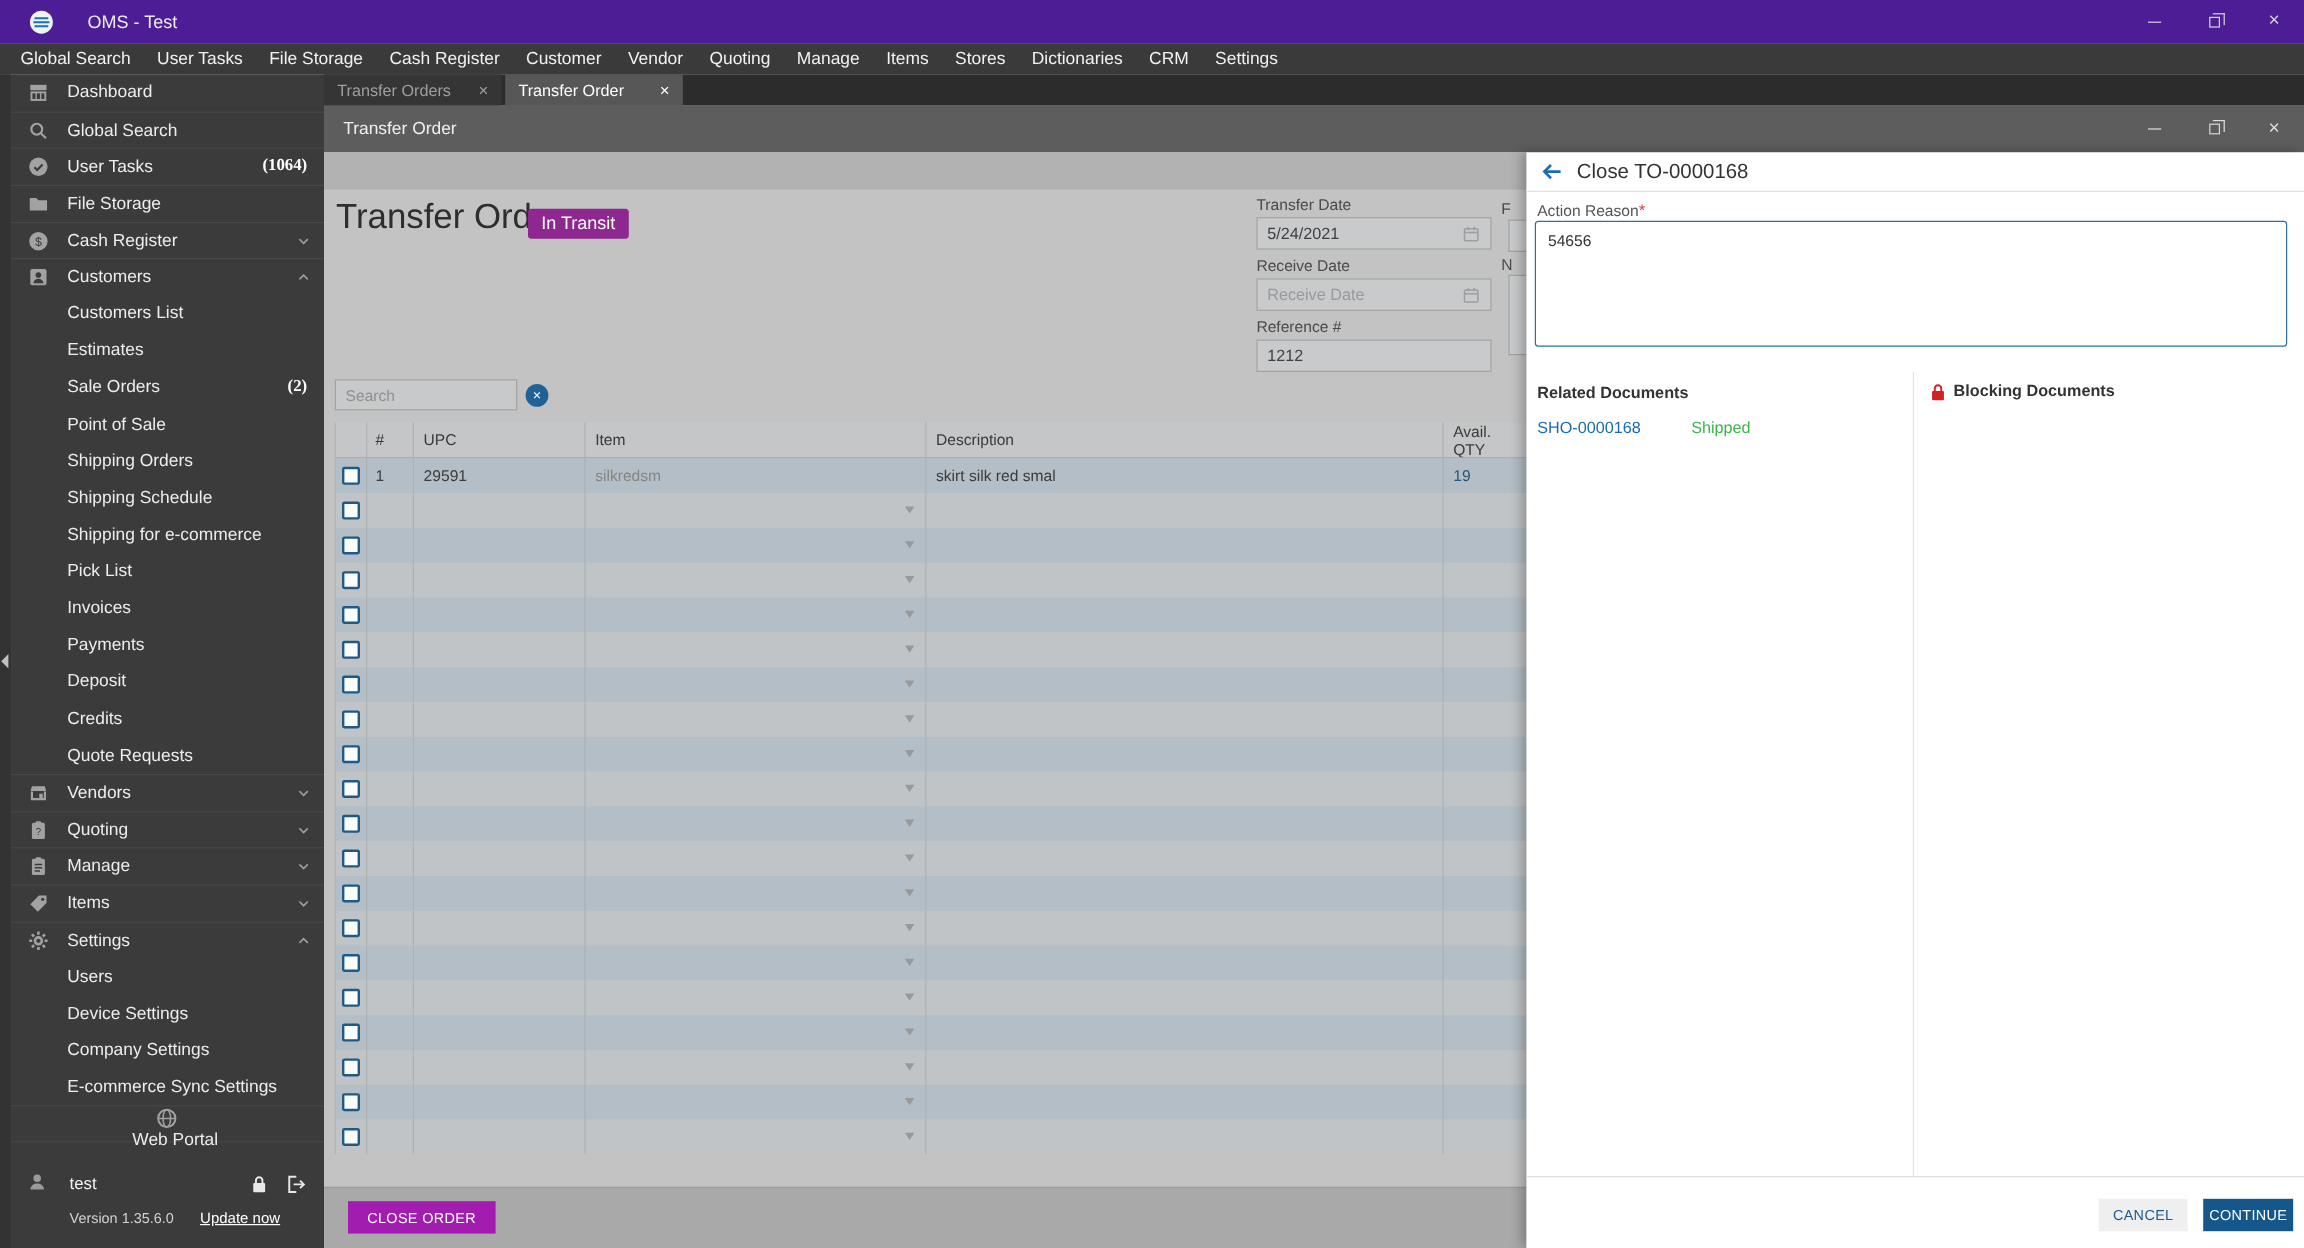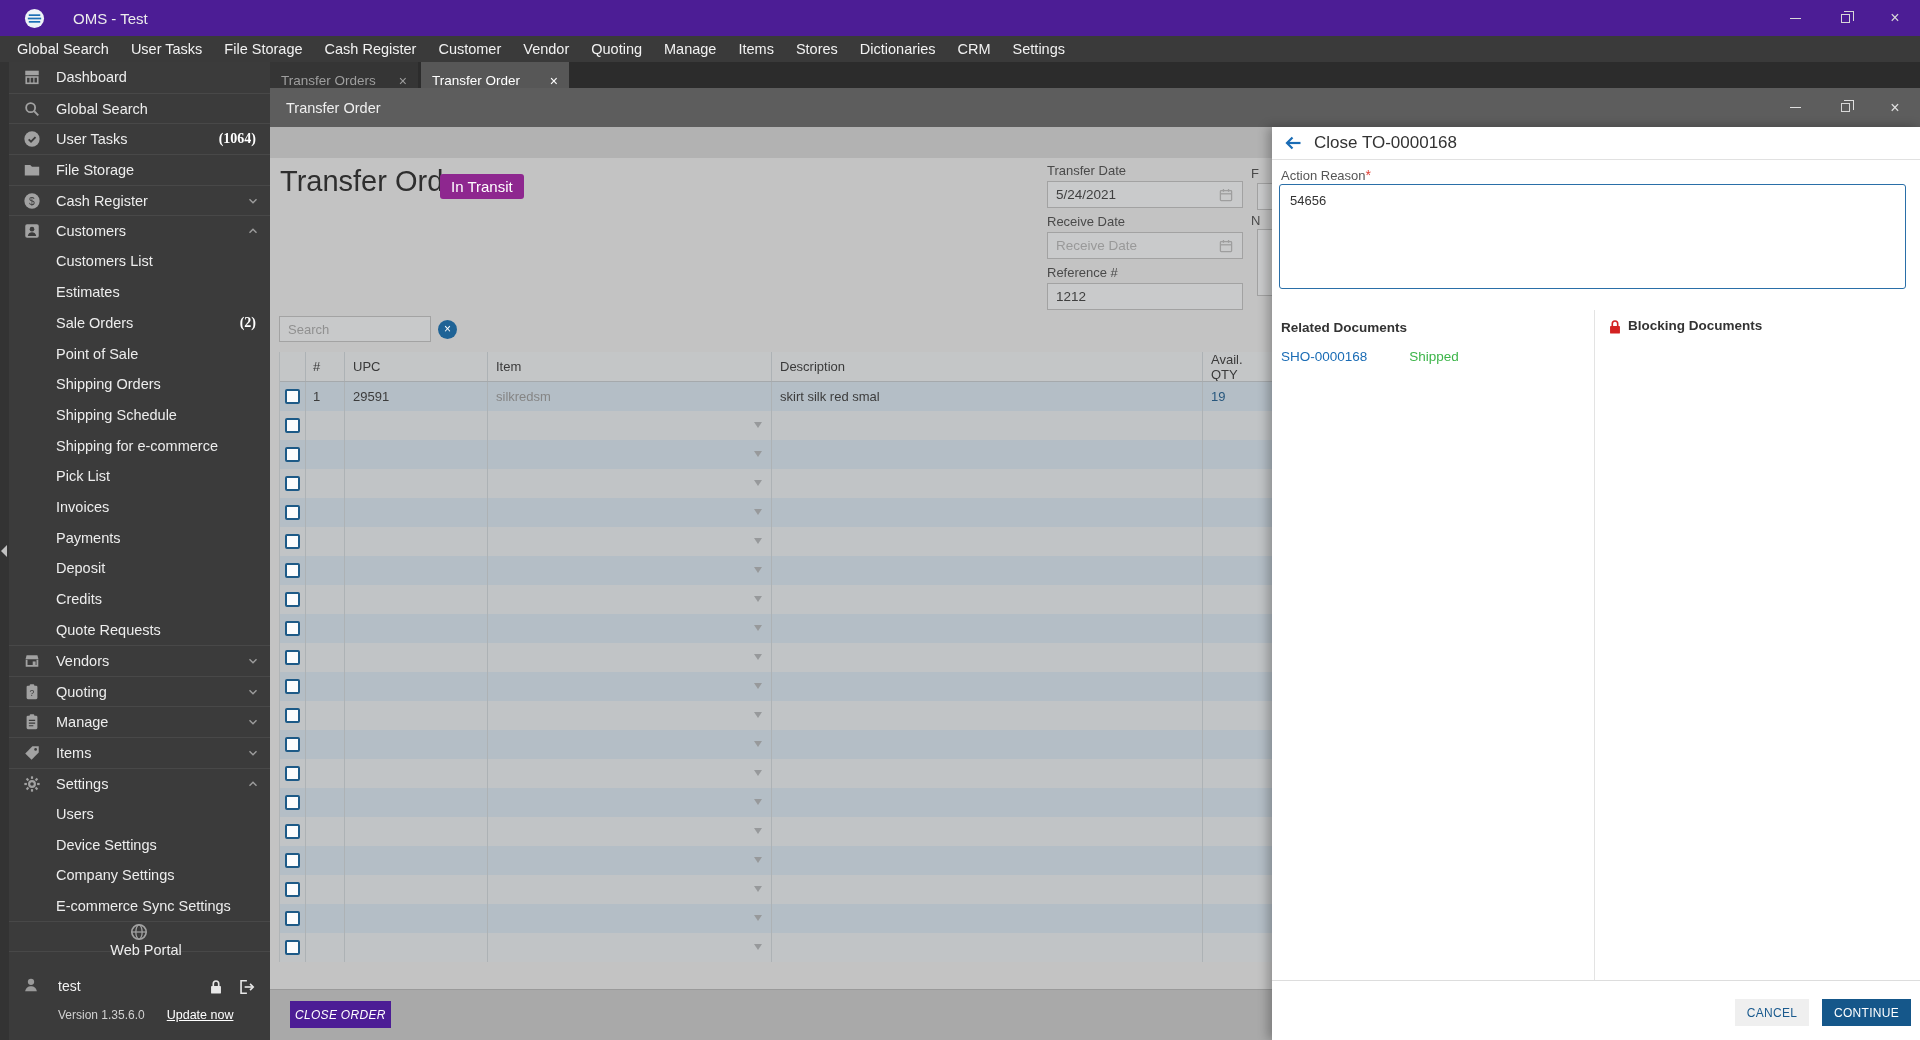--- a/index.html
+++ b/index.html
@@ -51,21 +51,21 @@
   .user-name{font-size:14px;color:#f2f2f2;}
   .user-actions{margin-left:auto;margin-right:16px;display:flex;gap:13px;align-items:center;}
   .user-action-icon{width:17px;height:17px;color:#e8e8e8;cursor:pointer;}
   .version-row{display:flex;align-items:center;padding-left:49px;height:26px;margin-top:2px;}
   .version-text{font-size:12px;color:#d2d2d2;}
   .update-link{margin-left:22px;font-size:12.5px;color:#ffffff;text-decoration:underline;cursor:pointer;}
 
   
   .tabstrip{position:absolute;left:270px;top:62px;width:1650px;height:26px;background:#2c2c2c;
             display:flex;align-items:stretch;}
-  .tab{width:148px;display:flex;align-items:flex-end;padding:0 11px;font-size:13.5px;
+  .tab{width:148px;display:flex;align-items:center;padding:0 11px;font-size:13.5px;
        margin-right:3px;cursor:pointer;}
   .tab.inactive{background:#353535;color:#9f9f9f;}
   .tab.active{background:#575757;color:#ffffff;}
   .tab-close{margin-left:auto;font-size:14px;line-height:1;cursor:pointer;}
   .inner-header{position:absolute;left:270px;top:88px;width:1650px;height:39px;background:#5d5d5d;
                 display:flex;align-items:center;color:#efefef;}
   .inner-title{margin-left:16px;font-size:14.5px;}
   .inner-controls{margin-left:auto;display:flex;height:100%;}
   .inner-controls .win-btn{color:#e0e0e0;}
   .inner-controls .glyph-min{background:#e0e0e0;}
@@ -119,21 +119,21 @@
             border-left:4.5px solid transparent;border-right:4.5px solid transparent;
             border-top:6px solid #97999b;}
 
   
   .footer-bar{position:absolute;left:0;bottom:0;width:1002px;height:51px;background:#a9a9a9;
               border-top:1px solid #9a9a9a;}
   .btn{display:inline-flex;align-items:center;justify-content:center;height:27px;border:none;
        font-size:12px;letter-spacing:.3px;cursor:pointer;font-family:"Liberation Sans",sans-serif;}
   .btn-primary{background:#15578a;color:#ffffff;}
   .btn-light{background:#efefef;color:#1a5a8e;}
-  .close-order-btn{position:absolute;left:20px;top:11px;padding:0 5px;background:#4c1d95;color:#fff;font-style:italic;}
+  .close-order-btn{position:absolute;left:20px;top:11px;padding:0 16px;background:#a21caf;color:#fff;}
 
   
   .dialog{position:absolute;left:1272px;top:127px;width:648px;height:913px;background:#ffffff;
           box-shadow:-4px 0 10px rgba(0,0,0,.28);z-index:10;}
   .dlg-header{position:absolute;left:0;top:0;width:100%;height:33px;border-bottom:1px solid #e1e1e1;
               display:flex;align-items:center;}
   .back-arrow{margin-left:11px;width:20px;height:20px;color:#1a6cb5;cursor:pointer;}
   .dlg-title{margin-left:11px;font-size:17px;color:#333;}
   .ar-label{position:absolute;left:9px;top:40px;font-size:13px;color:#555;}
   .req-star{color:#e03c31;font-size:14px;}
@@ -144,21 +144,21 @@
   .related-row{position:absolute;left:9px;top:222px;display:flex;gap:42px;align-items:center;}
   .doc-link{font-size:13.5px;color:#1a6cb5;cursor:pointer;}
   .doc-status{font-size:13.5px;color:#3cb549;}
   .v-divider{position:absolute;left:322px;top:183px;width:1px;height:670px;background:#e3e3e3;}
   .blocking-title{position:absolute;left:334px;top:191px;display:flex;align-items:center;gap:7px;}
   .lock-red{width:15px;height:15px;color:#d32222;}
   .blocking-text{font-size:13.5px;font-weight:bold;color:#333;}
   .h-divider{position:absolute;left:0;top:853px;width:648px;height:1px;background:#dddddd;}
   .dlg-footer{position:absolute;right:9px;bottom:14px;display:flex;gap:13px;}
   .cancel-btn{width:74px;}
-  .continue-btn{width:89px;}
+  .continue-btn{width:75px;}
 </style>
 </head>
 <body>
 
 <div id="app">
 
   <div class="titlebar">
     <span class="app-logo">
         <svg viewBox="0 0 22 22" width="21" height="21">
           <circle cx="11" cy="11" r="10" fill="#eef3f8"></circle>

